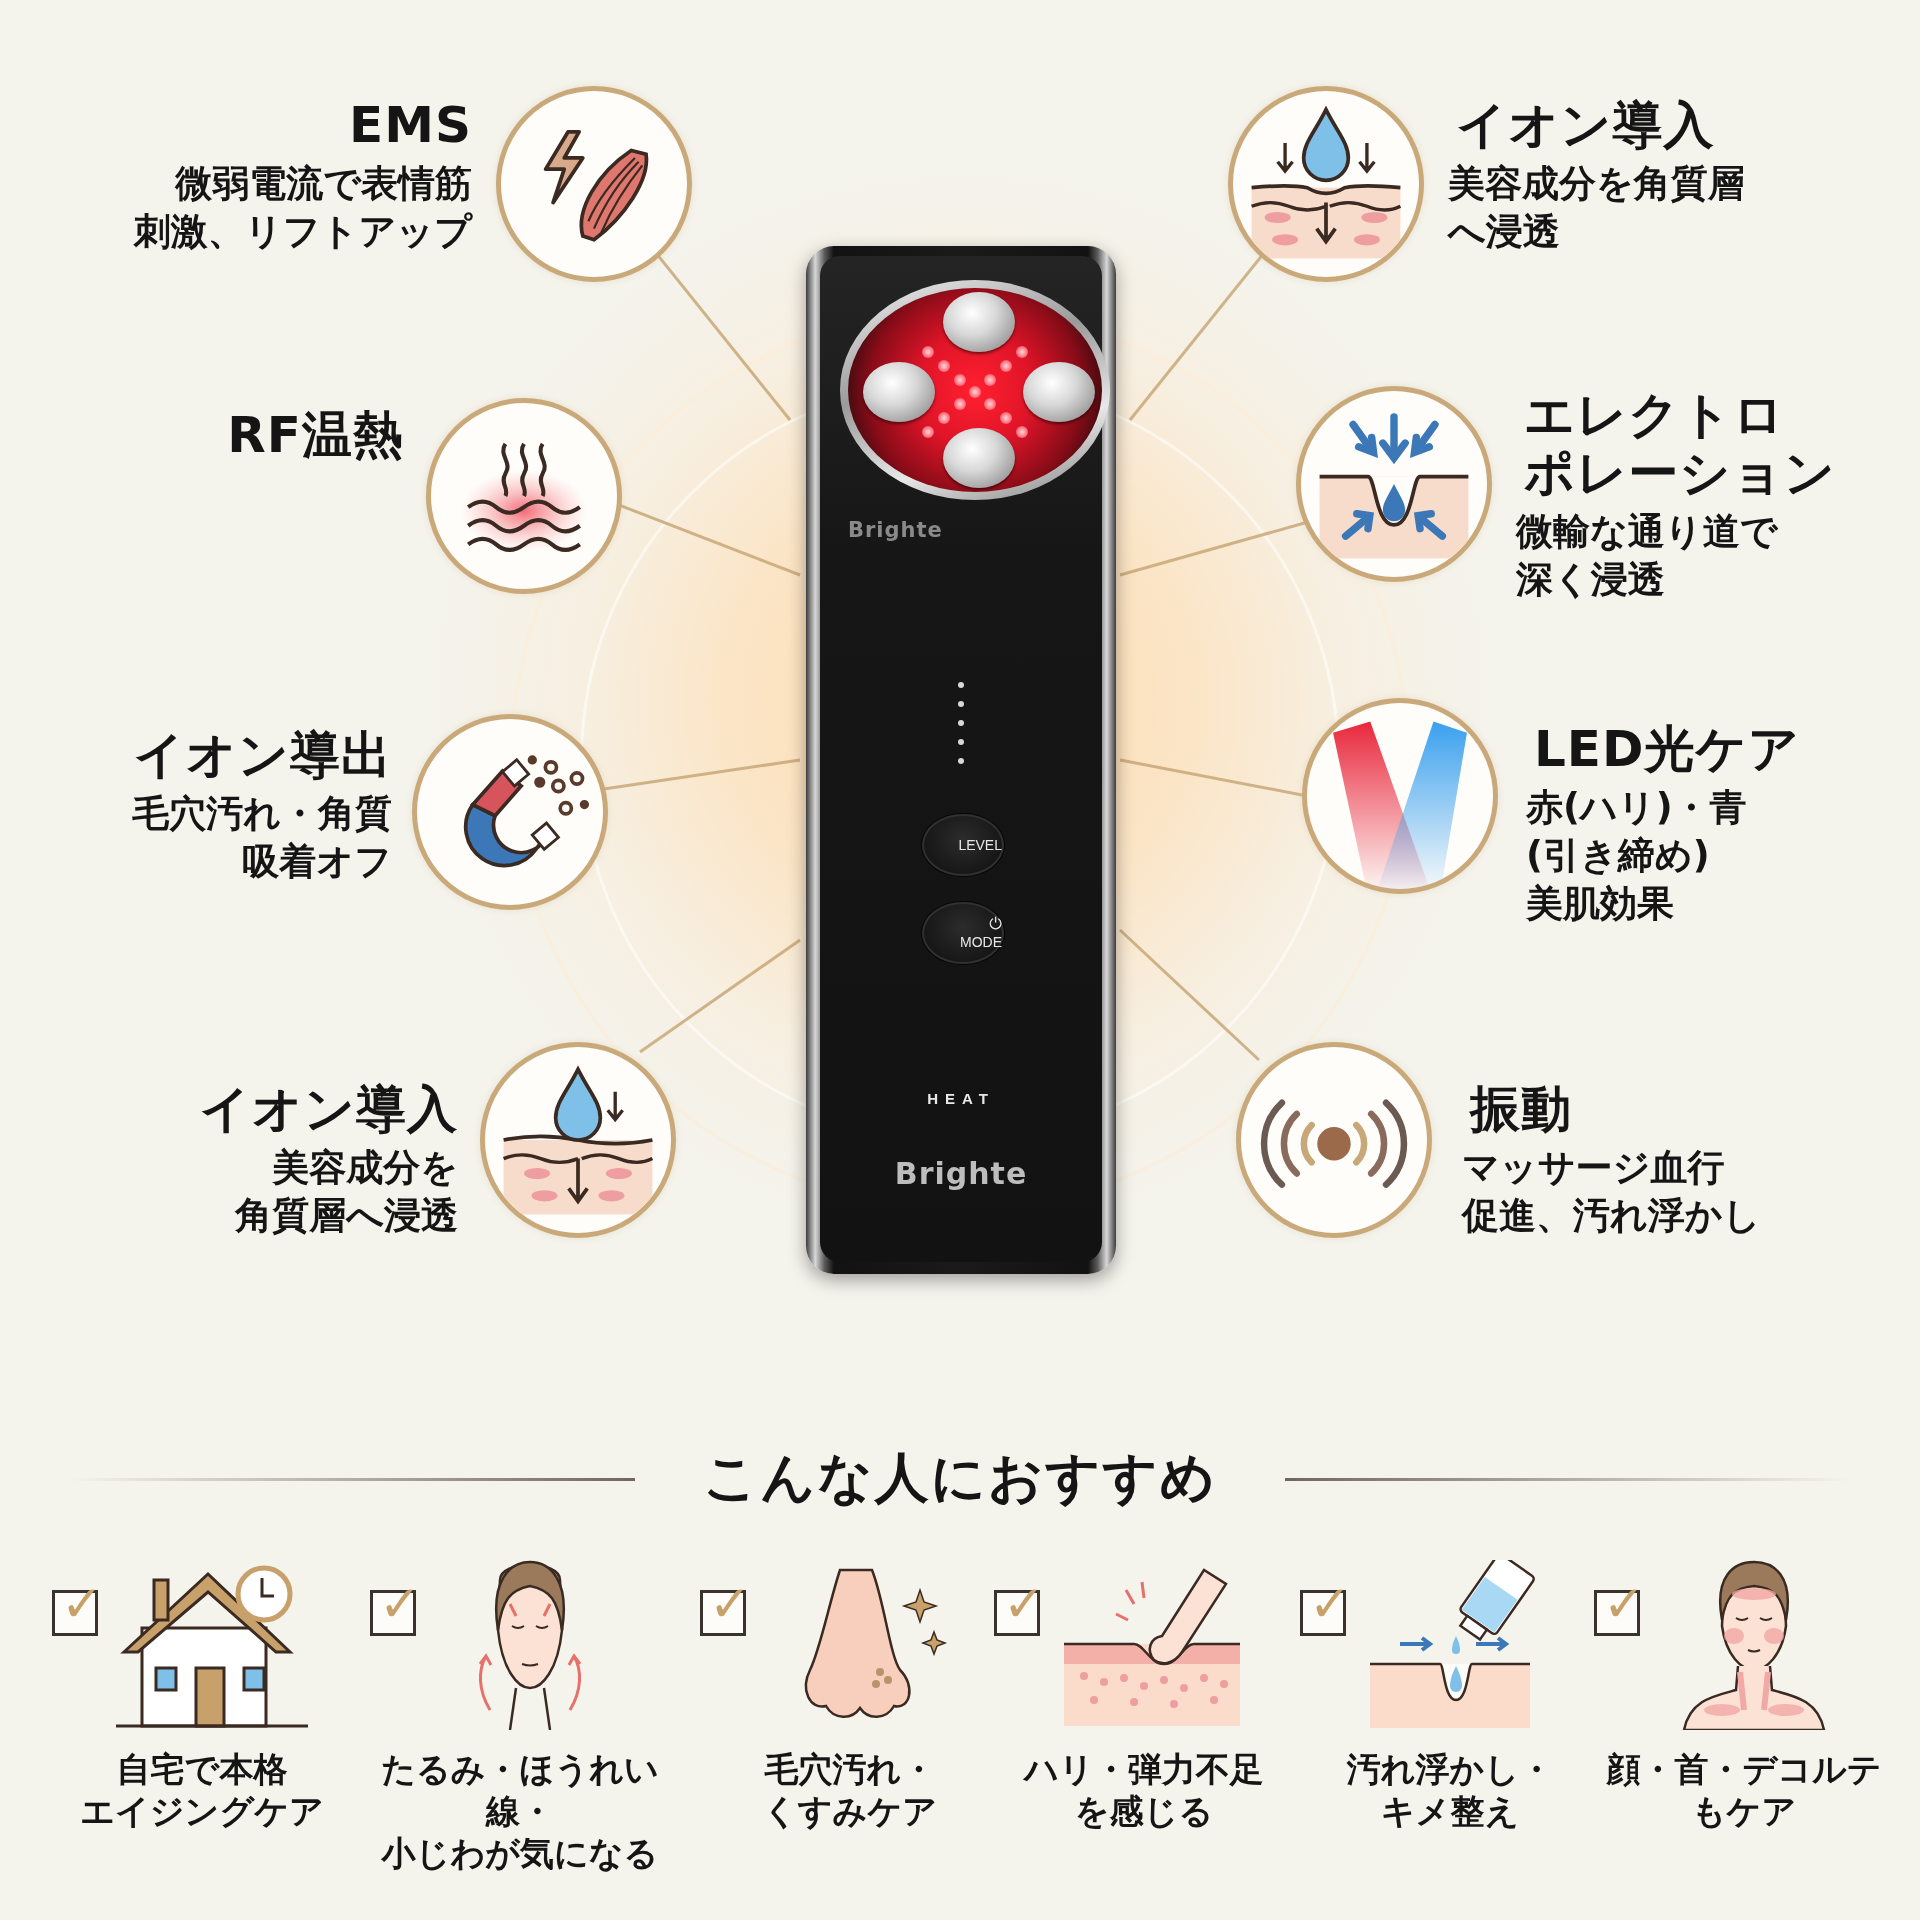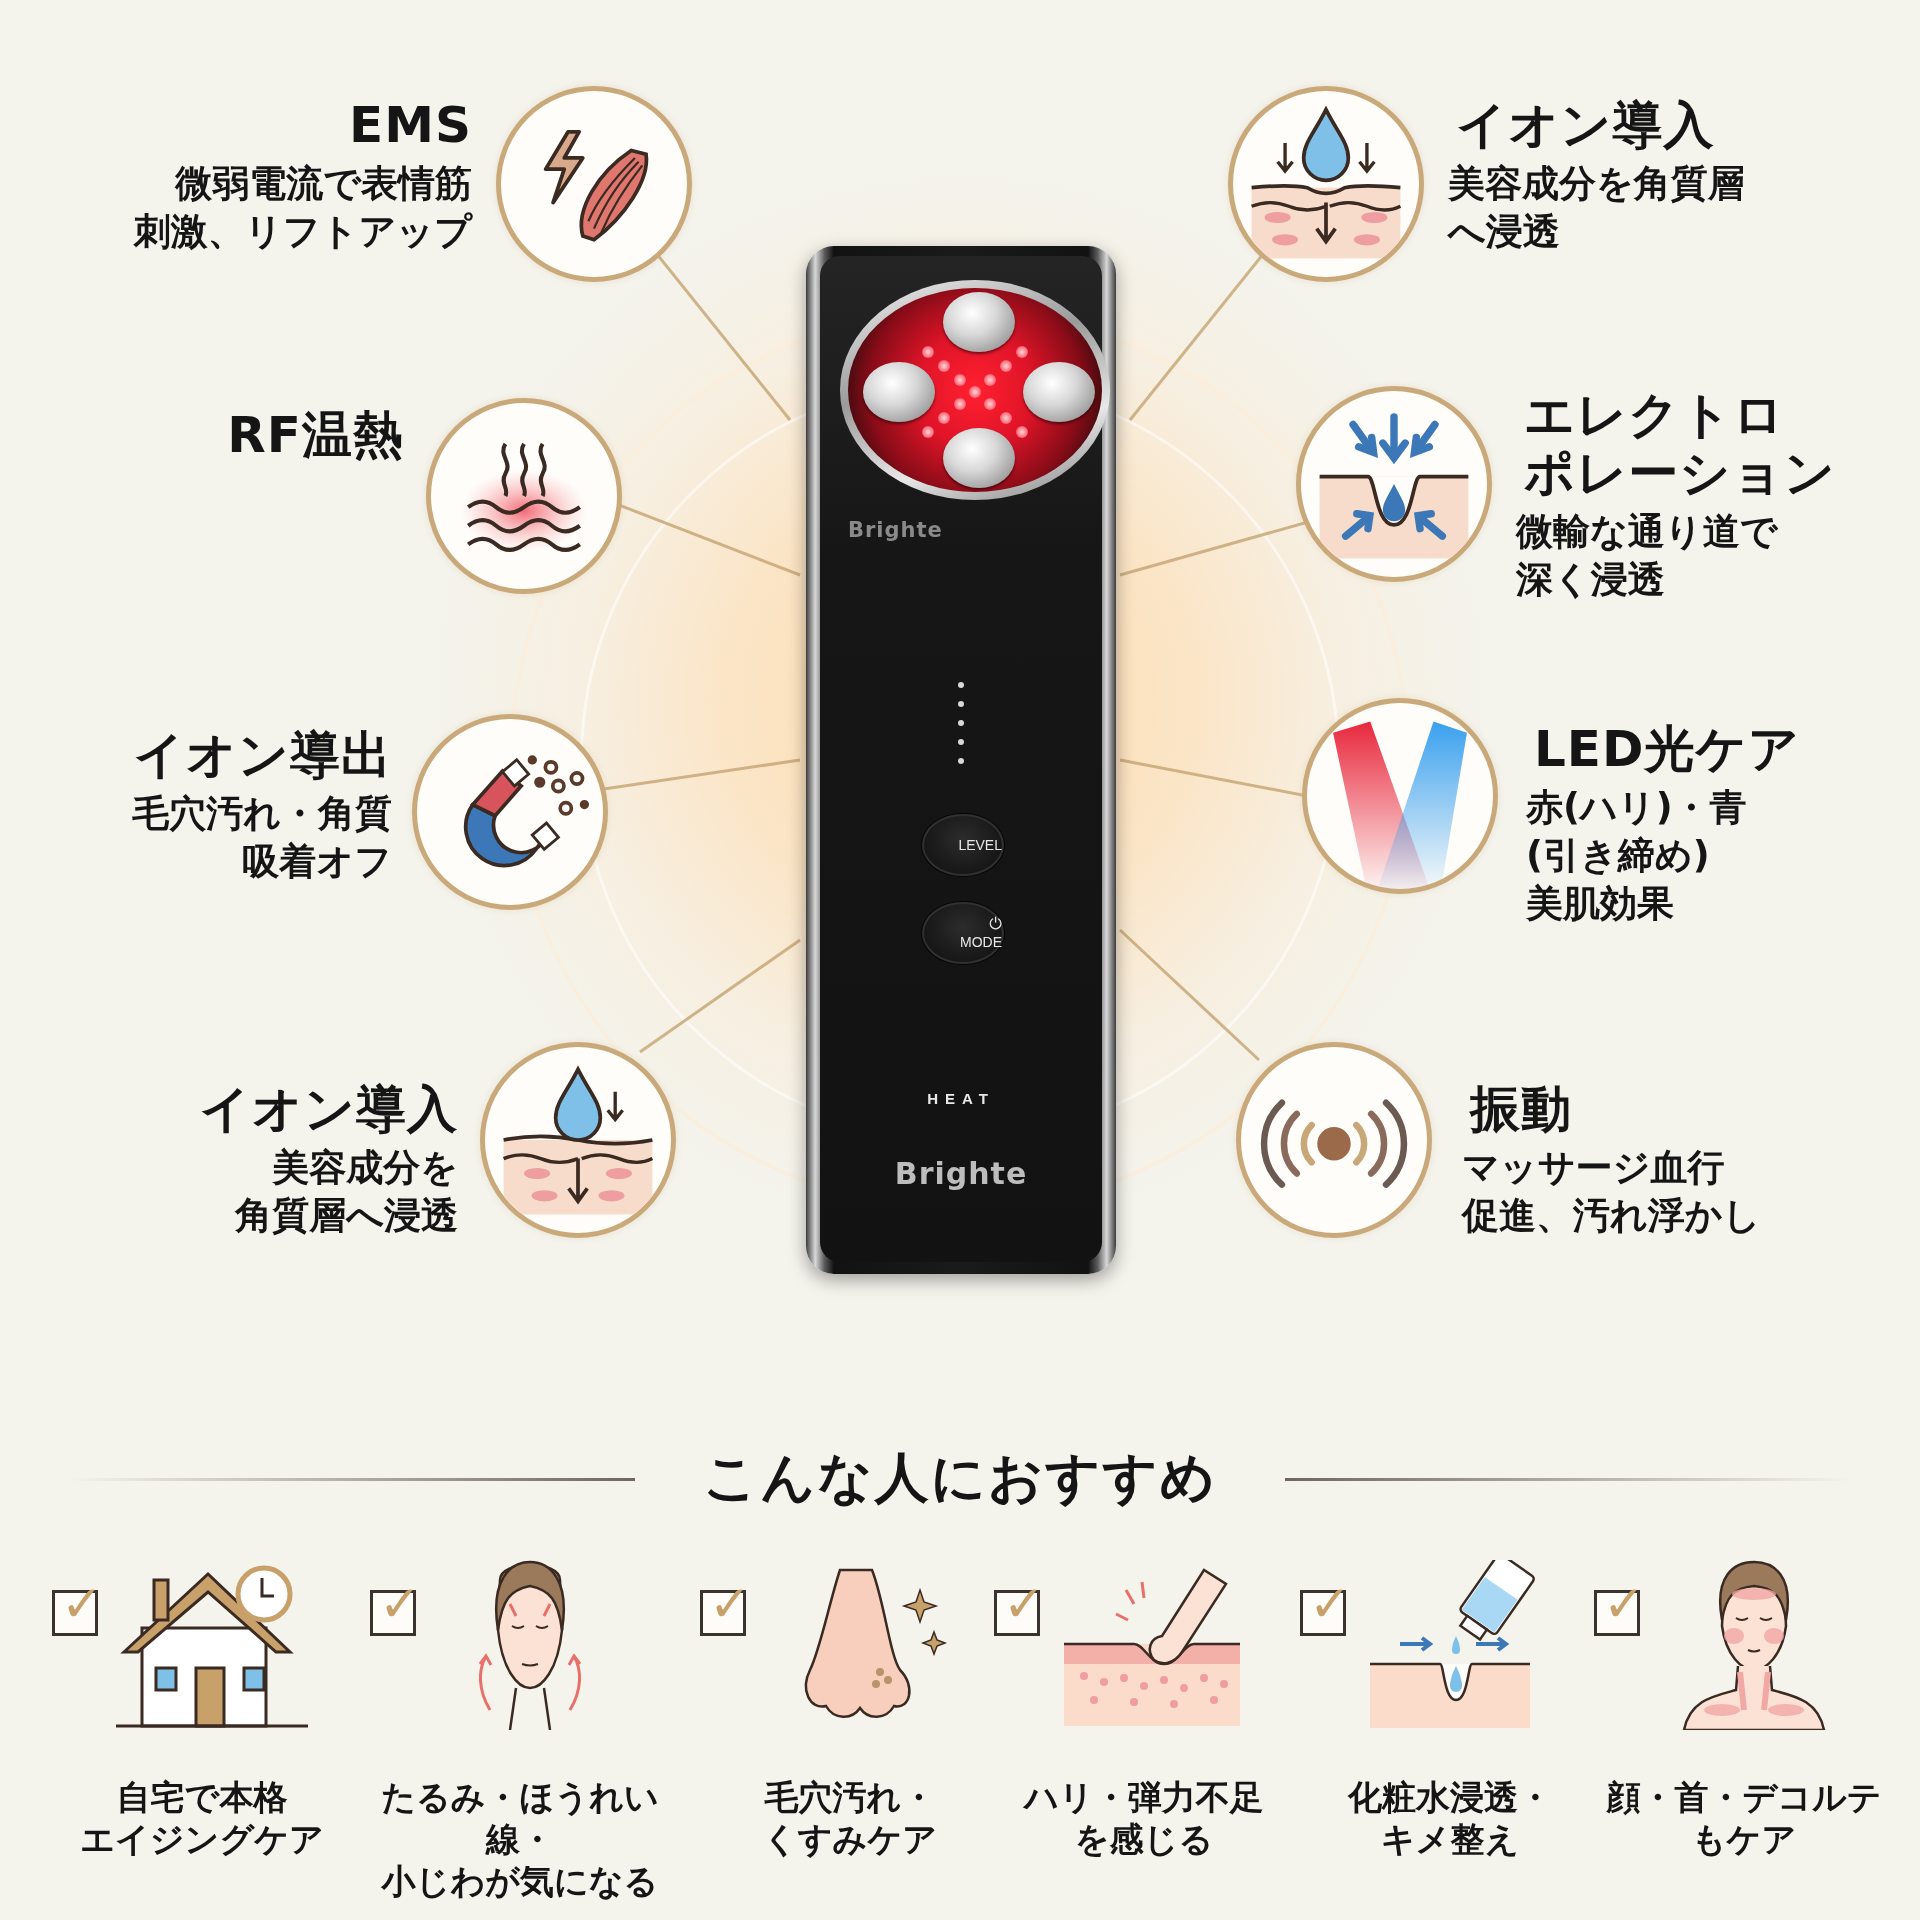--- a/index.html
+++ b/index.html
@@ -120,21 +120,21 @@
   .check {
     position: absolute; left: 0; top: 30px; width: 46px; height: 46px;
     border: 3px solid #3a322c; background: #fdfcf8;
   }
   .check-mark {
     position: absolute; left: 6px; top: -14px; font-size: 50px; line-height: 50px; color: #c8a06a; font-weight: bold;
   }
   .rec-icon { position: absolute; left: 60px; top: 0; width: 200px; height: 170px; }
   .rec-label {
     position: absolute; left: -10px; right: -10px; top: 188px; text-align: center;
-    font-size: 34px; font-weight: bold; line-height: 42px; margin-top: 28px;
+    font-size: 34px; font-weight: bold; line-height: 42px;
   }
 </style>
 </head>
 <body>
 
 <div class="glow"></div>
 <div class="ring r1"></div>
 <div class="ring r2"></div>
 
 <svg class="lines" viewBox="0 0 1920 1920">
@@ -489,21 +489,21 @@
       <rect x="118" y="0" width="44" height="70" rx="4" fill="#ffffff" stroke="#3a2a22" stroke-width="2.5"></rect>
       <rect x="120" y="28" width="40" height="40" fill="#a8d8f4"></rect>
       <rect x="128" y="70" width="24" height="12" fill="#ffffff" stroke="#3a2a22" stroke-width="2.5"></rect>
     </g>
     <g stroke="#3c78b8" stroke-width="4" fill="none">
       <path d="M40,84 h30 M62,78 l8,6 -8,6"></path>
       <path d="M116,84 h30 M138,78 l8,6 -8,6"></path>
     </g>
   </svg>
   <div class="rec-label">
-    <div>化粧水浸透・</div>
+    <div>汚れ浮かし・</div>
     <div>キメ整え</div>
   </div>
 </div>
 
 <div class="rec-item" style="left:1594px">
   <div class="check">
       <span class="check-mark">✓</span>
     </div>
   <svg class="rec-icon" viewBox="0 0 200 170">
     <path d="M70,24 C70,4 130,4 130,24 L132,66 C128,96 112,110 100,110 C88,110 72,96 68,66 Z" fill="#fbe2d4" stroke="#3a2a22" stroke-width="2.5"></path>

